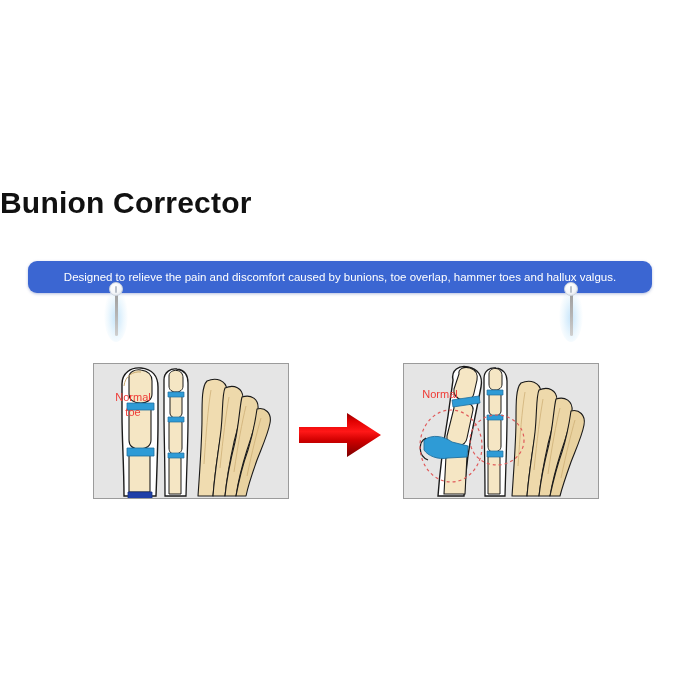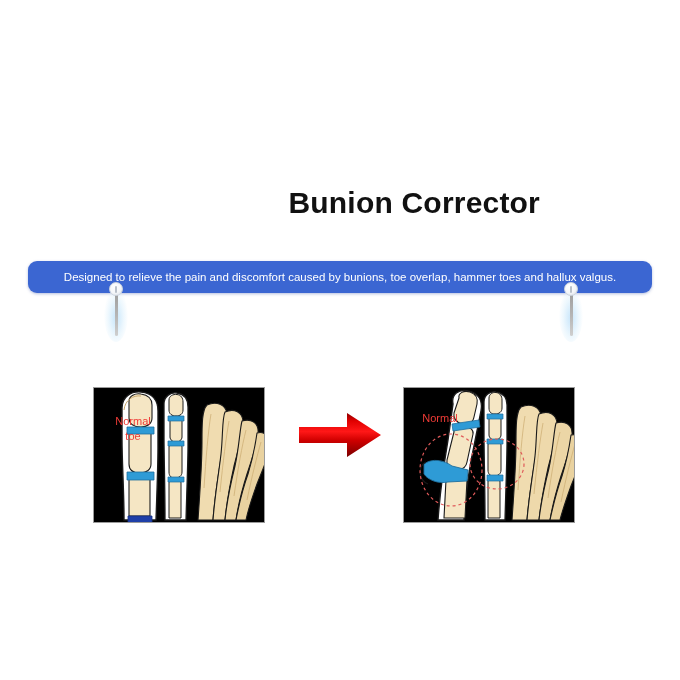--- a/index.html
+++ b/index.html
@@ -15,21 +15,21 @@
     font-family: "Liberation Sans", sans-serif;
     -webkit-font-smoothing: antialiased;
   }
 
   
   .page-title {
     position: absolute;
     left: 0;
     top: 186px;
     width: 540px;
-    text-align: right;
+    text-align: left;
     font-family: "Liberation Sans", sans-serif;
     font-size: 30px;
     font-weight: bold;
     letter-spacing: 0.2px;
     color: #111111;
   }
 
   
   .banner {
     position: absolute;
@@ -103,24 +103,24 @@
     top: 3px;
     width: 2px;
     height: 7px;
     border-radius: 1px;
     background: #b9c0ca;
   }
 
   
   .panel {
     position: absolute;
-    top: 387px;
-    width: 172px;
+    top: 363px;
+    width: 196px;
     height: 136px;
-    background: #000000;
+    background: #e5e5e5;
     border: 1px solid #9b9b9b;
     box-sizing: border-box;
     overflow: hidden;
   }
   .panel-left  { left: 93px; }
   .panel-right { left: 403px; }
 
   .panel-label {
     position: absolute;
     color: #ef3b36;

